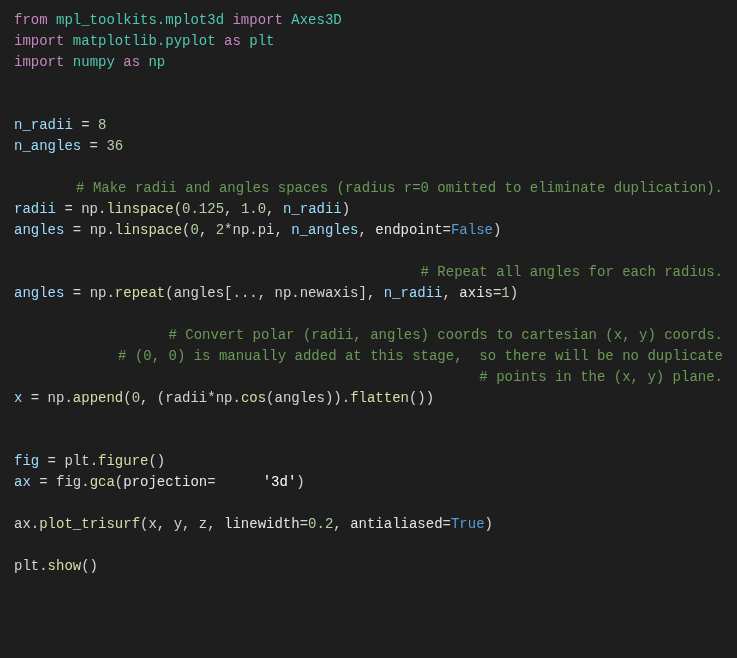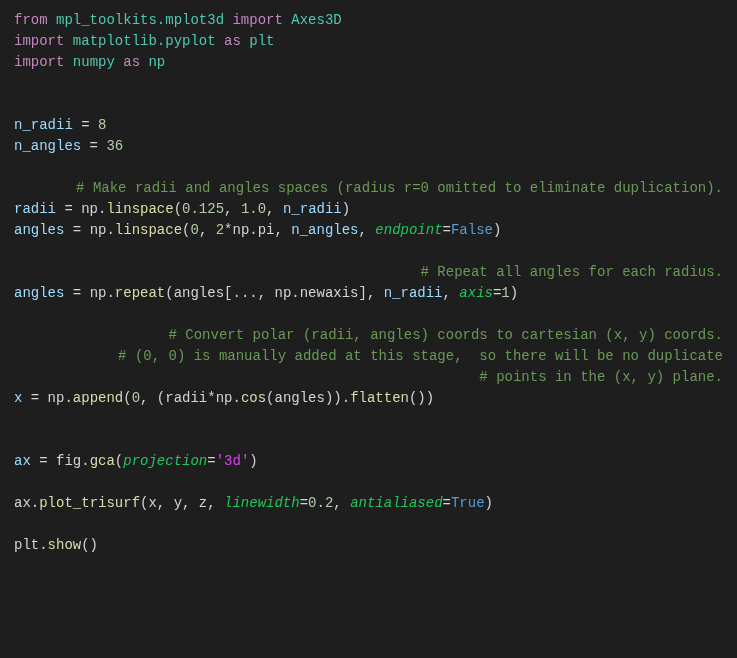--- a/index.html
+++ b/index.html
@@ -13,22 +13,22 @@
     width: 737px;
     box-sizing: border-box;
   }
   .line { white-space: pre; }
   .kw-import { color: #c586c0; }   
   .module    { color: #4ec9b0; }   
   .ident     { color: #9cdcfe; }   
   .func      { color: #dcdcaa; }   
   .op        { color: #d4d4d4; }   
   .num       { color: #b5cea8; }   
-  .str       { color: #d946ef; }   
-  .kwarg     { color: #22c55e; font-style: italic; }
+  .str       { color: #ffffff; margin-left: 47px; }   
+  .kwarg     { color: #e5e5e5; }
   .comment   { color: #6a9955; text-align: right; }
   .const     { color: #569cd6; }   
 </style>
 </head>
 <body>
 
 <div>
 <div class="line"><span class="kw-import">from</span> <span class="module">mpl_toolkits.mplot3d</span> <span class="kw-import">import</span> <span class="module">Axes3D</span></div>
 <div class="line"><span class="kw-import">import</span> <span class="module">matplotlib.pyplot</span> <span class="kw-import">as</span> <span class="module">plt</span></div>
 <div class="line"><span class="kw-import">import</span> <span class="module">numpy</span> <span class="kw-import">as</span> <span class="module">np</span></div>
@@ -43,18 +43,19 @@
 <div class="line">&nbsp;</div>
 <div class="line comment"># Repeat all angles for each radius.</div>
 <div class="line"><span class="ident">angles</span><span class="op"> = np.</span><span class="func">repeat</span><span class="op">(angles[..., np.newaxis], </span><span class="ident">n_radii</span><span class="op">, </span><span class="kwarg">axis</span><span class="op">=</span><span class="num">1</span><span class="op">)</span></div>
 <div class="line">&nbsp;</div>
 <div class="line comment"># Convert polar (radii, angles) coords to cartesian (x, y) coords.</div>
 <div class="line comment"># (0, 0) is manually added at this stage,  so there will be no duplicate</div>
 <div class="line comment"># points in the (x, y) plane.</div>
 <div class="line"><span class="ident">x</span><span class="op"> = np.</span><span class="func">append</span><span class="op">(</span><span class="num">0</span><span class="op">, (radii*np.</span><span class="func">cos</span><span class="op">(angles)).</span><span class="func">flatten</span><span class="op">())</span></div>
 <div class="line">&nbsp;</div>
 <div class="line">&nbsp;</div>
+<div class="line"><span class="ident">fig</span><span class="op"> = plt.</span><span class="func">figure</span><span class="op">()</span></div>
 <div class="line"><span class="ident">ax</span><span class="op"> = fig.</span><span class="func">gca</span><span class="op">(</span><span class="kwarg">projection</span><span class="op">=</span><span class="str">'3d'</span><span class="op">)</span></div>
 <div class="line">&nbsp;</div>
 <div class="line"><span class="op">ax.</span><span class="func">plot_trisurf</span><span class="op">(x, y, z, </span><span class="kwarg">linewidth</span><span class="op">=</span><span class="num">0.2</span><span class="op">, </span><span class="kwarg">antialiased</span><span class="op">=</span><span class="const">True</span><span class="op">)</span></div>
 <div class="line">&nbsp;</div>
 <div class="line"><span class="op">plt.</span><span class="func">show</span><span class="op">()</span></div>
 </div>
 
 </body></html>

